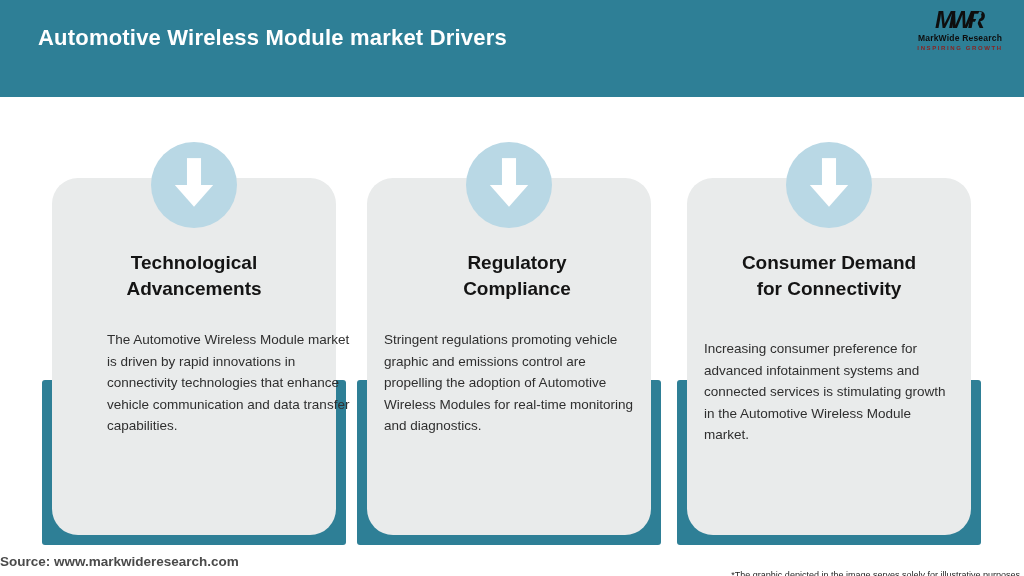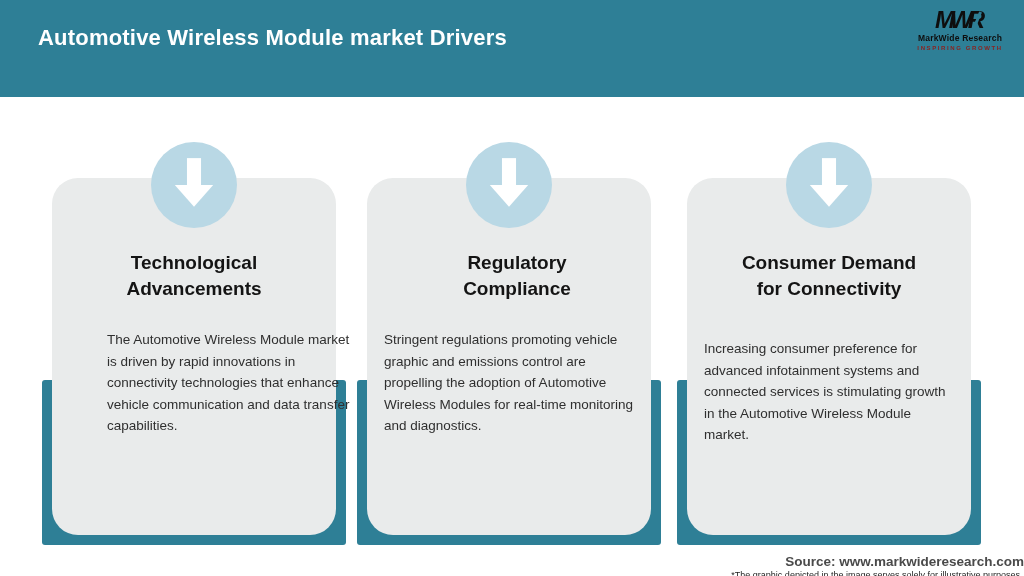--- a/index.html
+++ b/index.html
@@ -41,21 +41,21 @@
     text-align:center;font-size:19px;font-weight:bold;color:#141414;line-height:1.35;
   }
   .card-title.t1{left:52px;} .card-title.t2{left:375px;} .card-title.t3{left:687px;}
   .card-body{
     position:absolute;top:329px;width:284px;box-sizing:border-box;padding:0 17px;
     font-size:13.5px;color:#2f2f2f;line-height:1.6;text-align:left;
   }
   .card-body.d1{left:52px;margin-left:38px;} .card-body.d2{left:367px;} .card-body.d3{left:687px;margin-top:9px;}
   
   .source{
-    position:absolute;left:0;top:554px;width:1024px;text-align:right;
+    position:absolute;left:0;top:554px;width:1024px;text-align:left;
     font-size:13.5px;font-weight:bold;color:#4a4a4a;
   }
   .disclaimer{position:absolute;right:4px;top:558px;font-size:9px;color:#1f1f1f;margin-top:12px;}
 </style>
 </head>
 <body>
 
 <div class="header">
   <h1 class="header-title">Automotive Wireless Module market Drivers</h1>
   <div class="logo">

